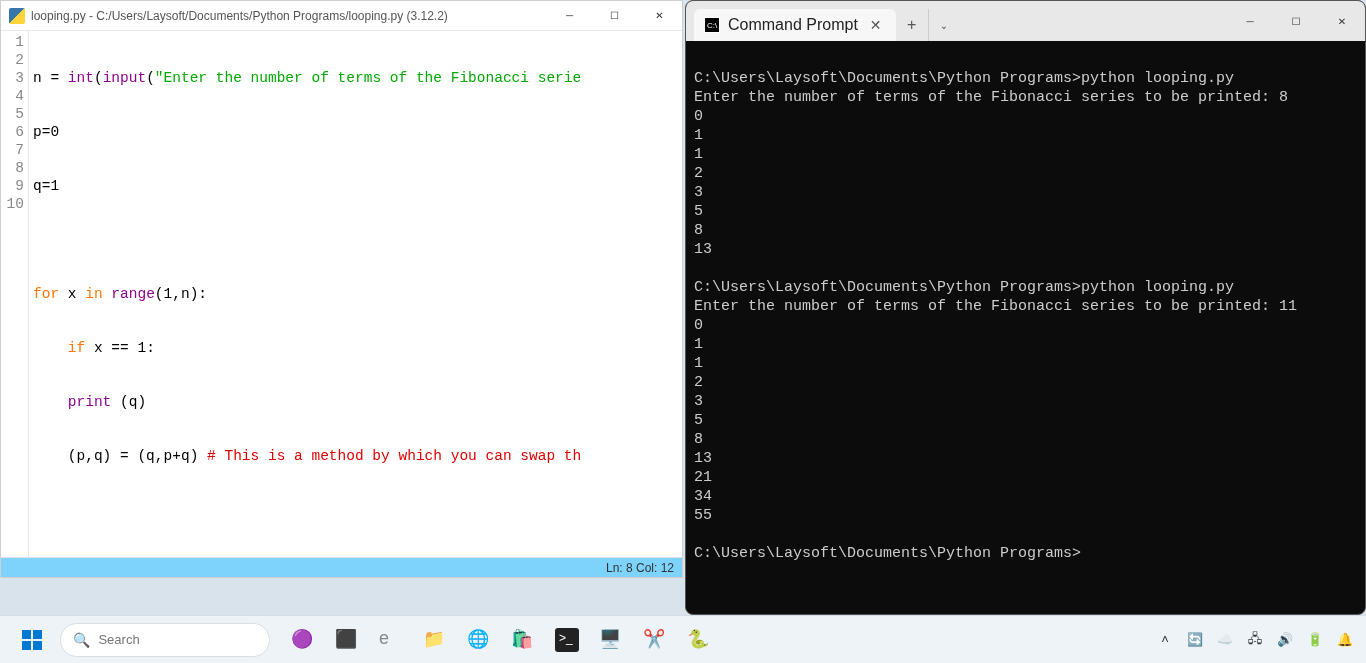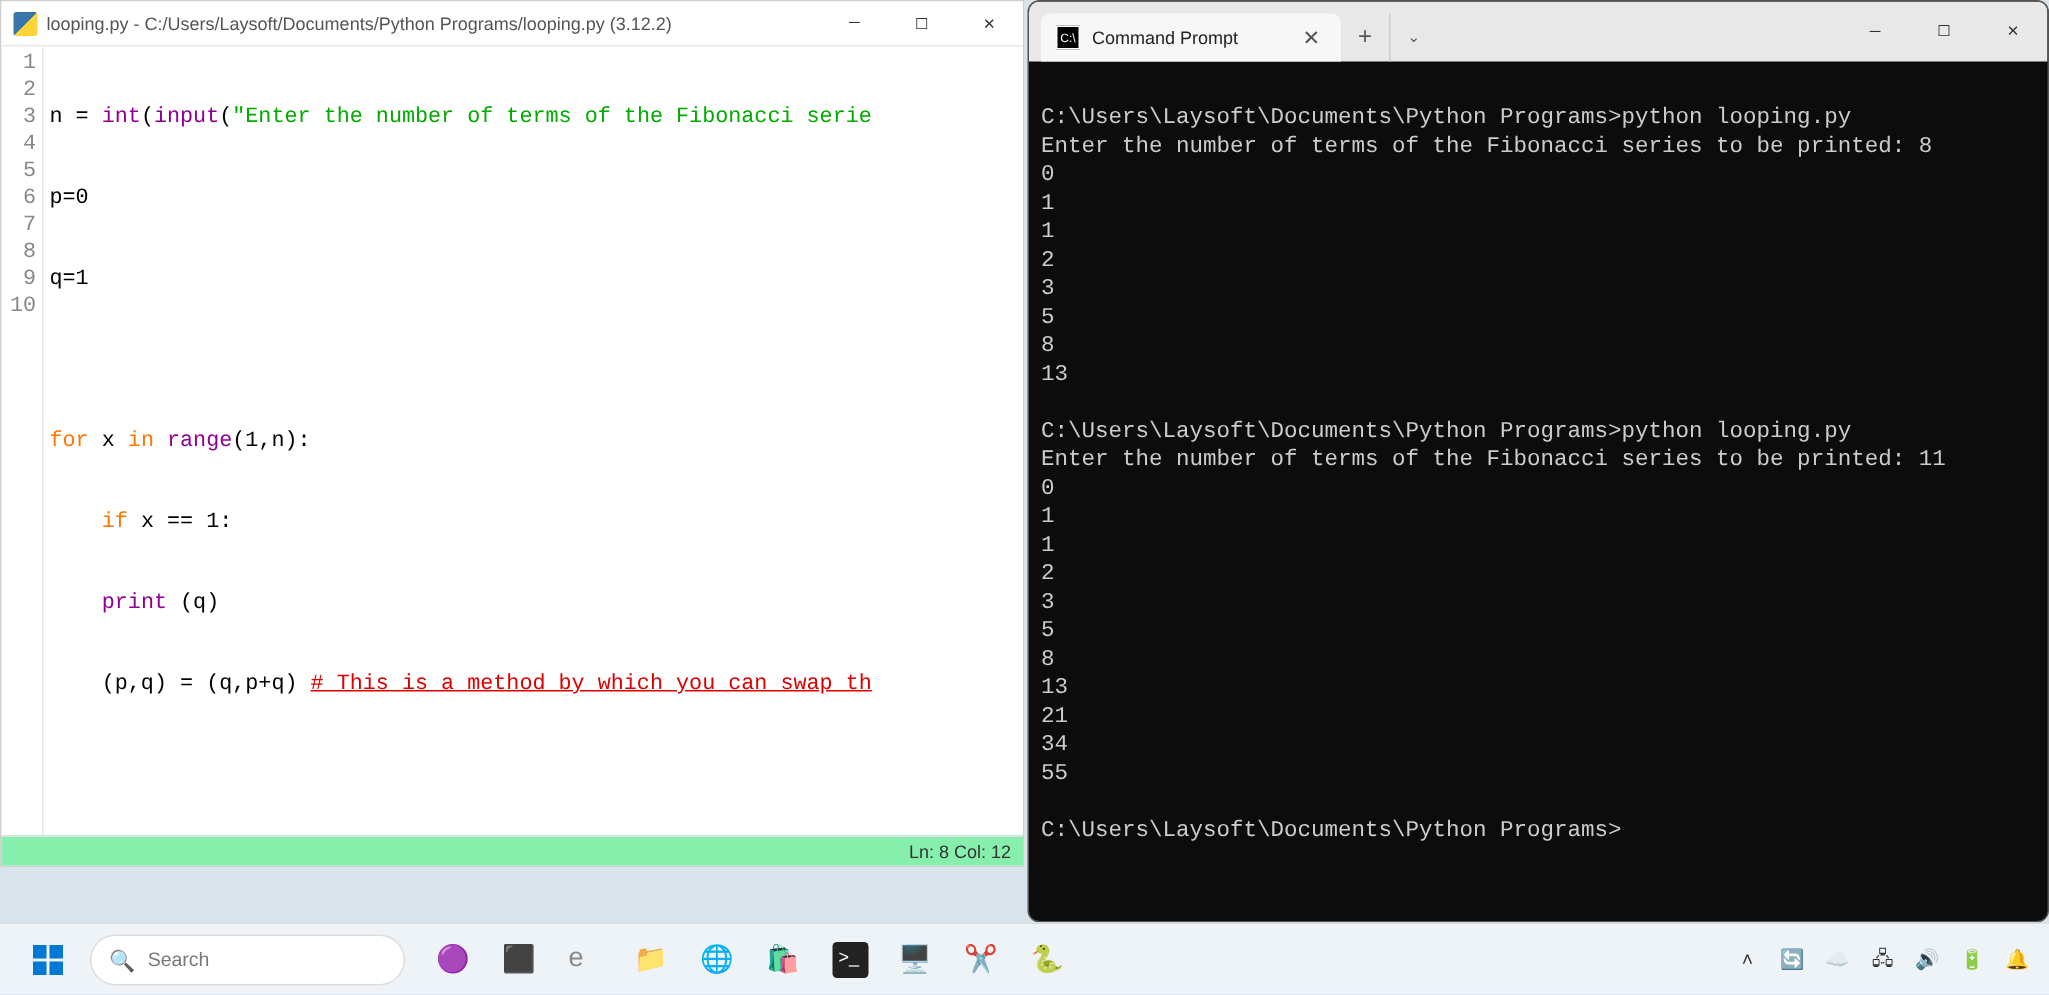--- a/index.html
+++ b/index.html
@@ -89,27 +89,27 @@
   padding: 2px 0 0 4px;
   white-space: pre;
   overflow: hidden;
 }
 .code-area div { height: 18px; }
 
 
 .kw { color: #ff7700; }
 .bi { color: #900090; }
 .str { color: #00aa00; }
-.com { color: #dd0000; text-decoration: underline; }
+.com { color: #dd0000; }
 .op { color: #000; }
 .nm { color: #000; }
 
 .idle-statusbar {
   height: 20px;
-  background: #86efac;
+  background: #7dd3fc;
   border-top: 1px solid #e0e0e0;
   display: flex;
   justify-content: flex-end;
   align-items: center;
   padding: 0 8px;
   font-size: 12px;
   color: #333;
 }
 
 
@@ -144,21 +144,21 @@
   min-width: 200px;
 }
 .cmd-tab .cmd-icon {
   width: 16px; height: 16px;
   background: #000;
   border: 1px solid #fff;
   font-size: 8px;
   color: #fff;
   display: flex; align-items: center; justify-content: center;
 }
-.cmd-tab-title { font-size: 12px; color: #222; flex: 1; }
+.cmd-tab-title { font-size: 16px; color: #222; flex: 1; }
 .cmd-tab-close { font-size: 14px; color: #555; padding: 0 4px; }
 .cmd-newtab {
   width: 32px; height: 32px;
   display: flex; align-items: center; justify-content: center;
   font-size: 16px; color: #555;
 }
 .cmd-drop {
   width: 32px; height: 32px;
   display: flex; align-items: center; justify-content: center;
   font-size: 10px; color: #555;

